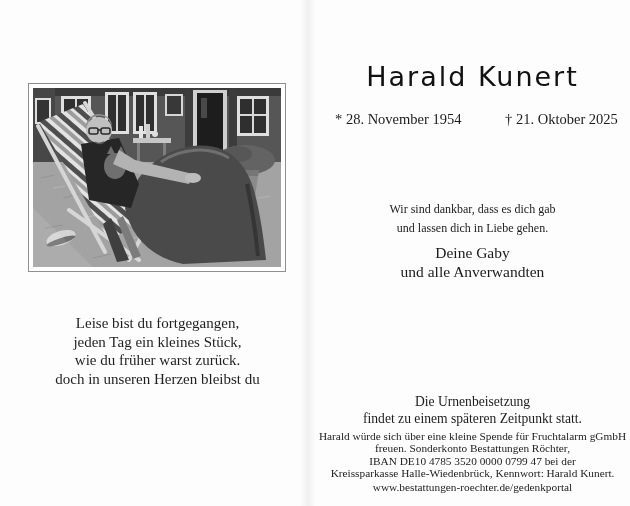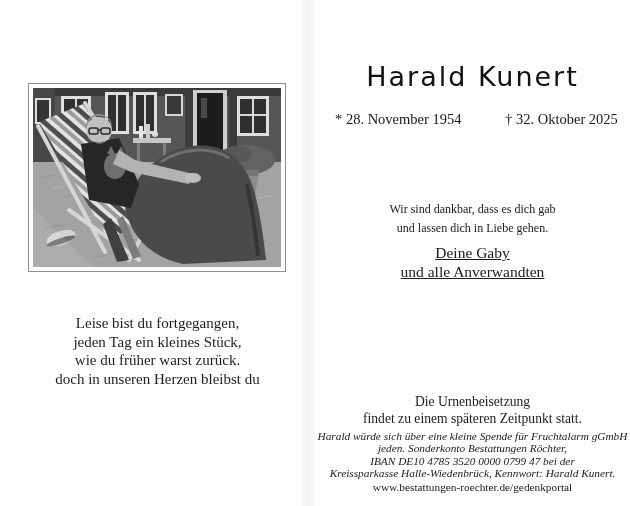--- a/index.html
+++ b/index.html
@@ -51,35 +51,34 @@
     white-space: nowrap;
   }
   .life-dates .date { display: inline-block; margin: 0 20px; }
 
   .thanks {
     position: absolute; left: 0; top: 200px; width: 315px;
     font-size: 12px; line-height: 18.5px;
   }
   .family {
     position: absolute; left: 0; top: 244px; width: 315px;
-    font-size: 15.5px; line-height: 18.5px; text-decoration: underline;
+    font-size: 15.5px; line-height: 18.5px;
   }
   .service {
     position: absolute; left: 0; top: 349px; width: 315px;
     font-size: 13.6px; line-height: 16.6px;
   }
   .urn {
     position: absolute; left: 0; top: 394px; width: 315px;
     font-size: 13.6px; line-height: 16.6px;
   }
   .donation {
     position: absolute; left: 0; top: 430px; width: 315px;
     font-size: 11.3px; line-height: 12.3px;
     color: #222;
-    font-style: italic;
   }
   .website {
     position: absolute; left: 0; top: 481px; width: 315px;
     font-size: 11.3px; line-height: 13px;
     color: #222;
   }
 </style>
 </head>
 <body>
 
@@ -208,42 +207,42 @@
       <div>doch in unseren Herzen bleibst du</div>
     </div>
   </div>
 
   <div class="right-page">
 
     <div class="deceased-name">Harald Kunert</div>
 
     <div class="life-dates">
       <span class="date">* 28. November 1954</span>
-      <span class="date">† 32. Oktober 2025</span>
+      <span class="date">† 21. Oktober 2025</span>
     </div>
 
     <div class="thanks">
       <div>Wir sind dankbar, dass es dich gab</div>
       <div>und lassen dich in Liebe gehen.</div>
     </div>
 
     <div class="family">
       <div>Deine Gaby</div>
       <div>und alle Anverwandten</div>
     </div>
 
 
     <div class="urn">
       <div>Die Urnenbeisetzung</div>
       <div>findet zu einem späteren Zeitpunkt statt.</div>
     </div>
 
     <div class="donation">
       <div>Harald würde sich über eine kleine Spende für Fruchtalarm gGmbH</div>
-      <div>jeden. Sonderkonto Bestattungen Röchter,</div>
+      <div>freuen. Sonderkonto Bestattungen Röchter,</div>
       <div>IBAN DE10 4785 3520 0000 0799 47 bei der</div>
       <div>Kreissparkasse Halle-Wiedenbrück, Kennwort: Harald Kunert.</div>
     </div>
 
     <div class="website">www.bestattungen-roechter.de/gedenkportal</div>
   </div>
 
 </div>
 
 </body></html>

